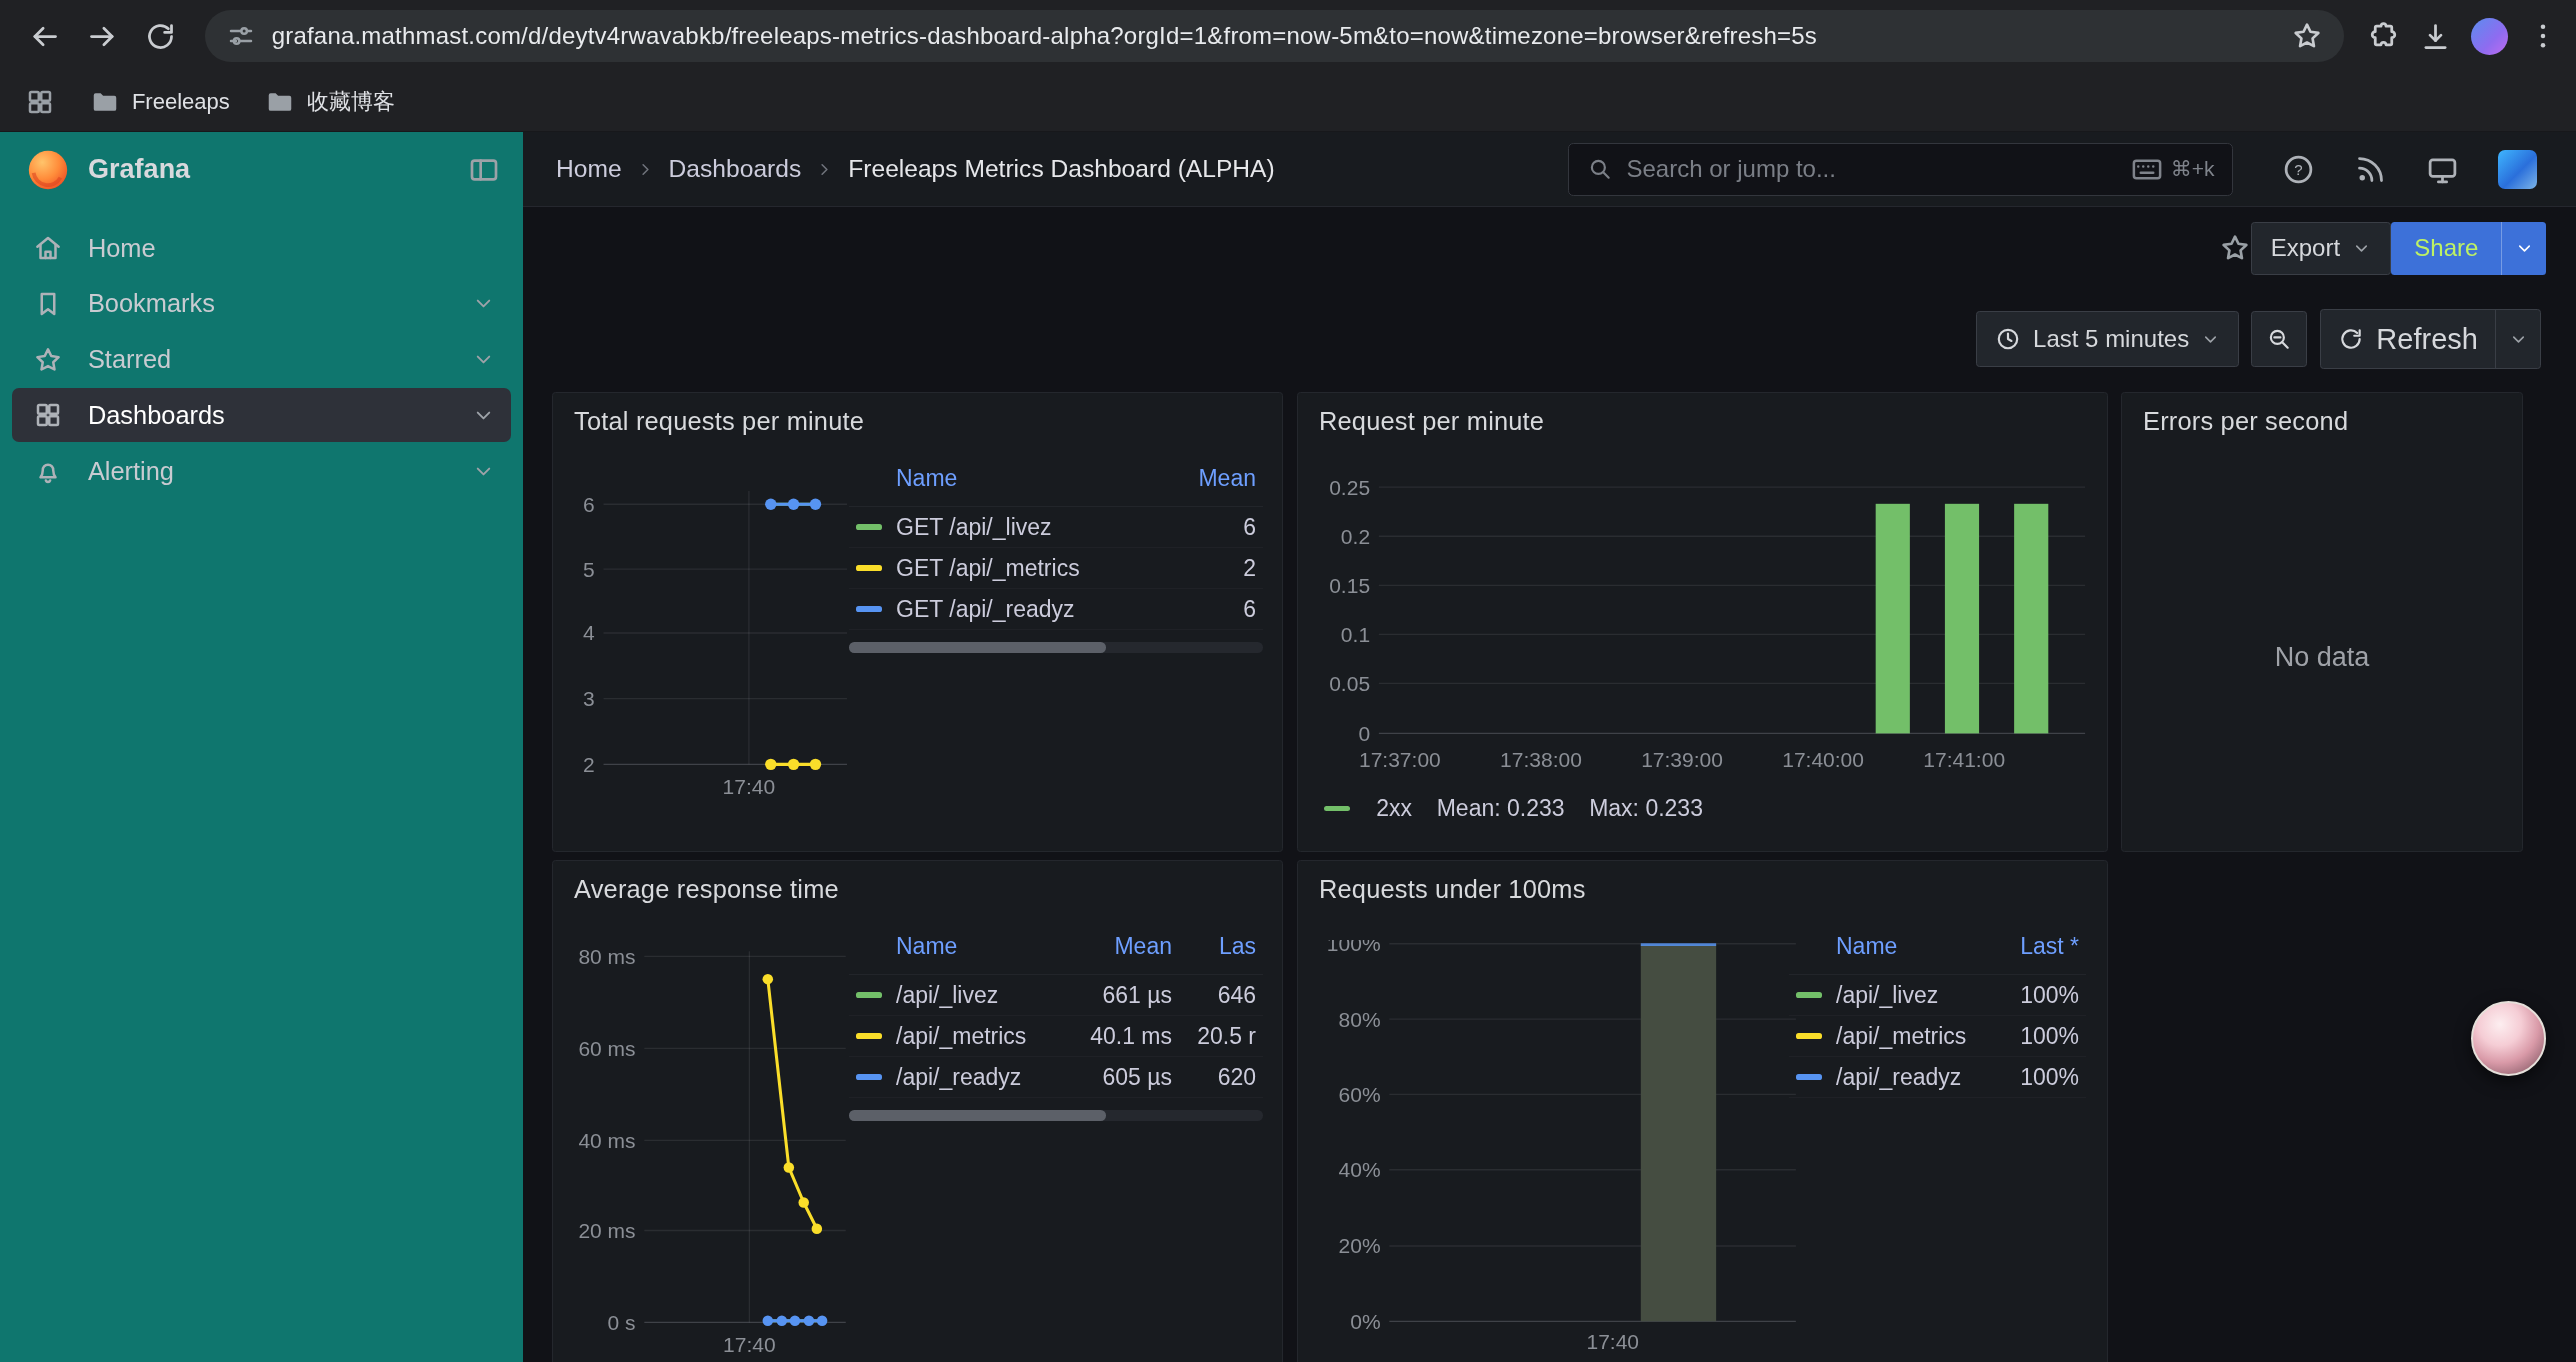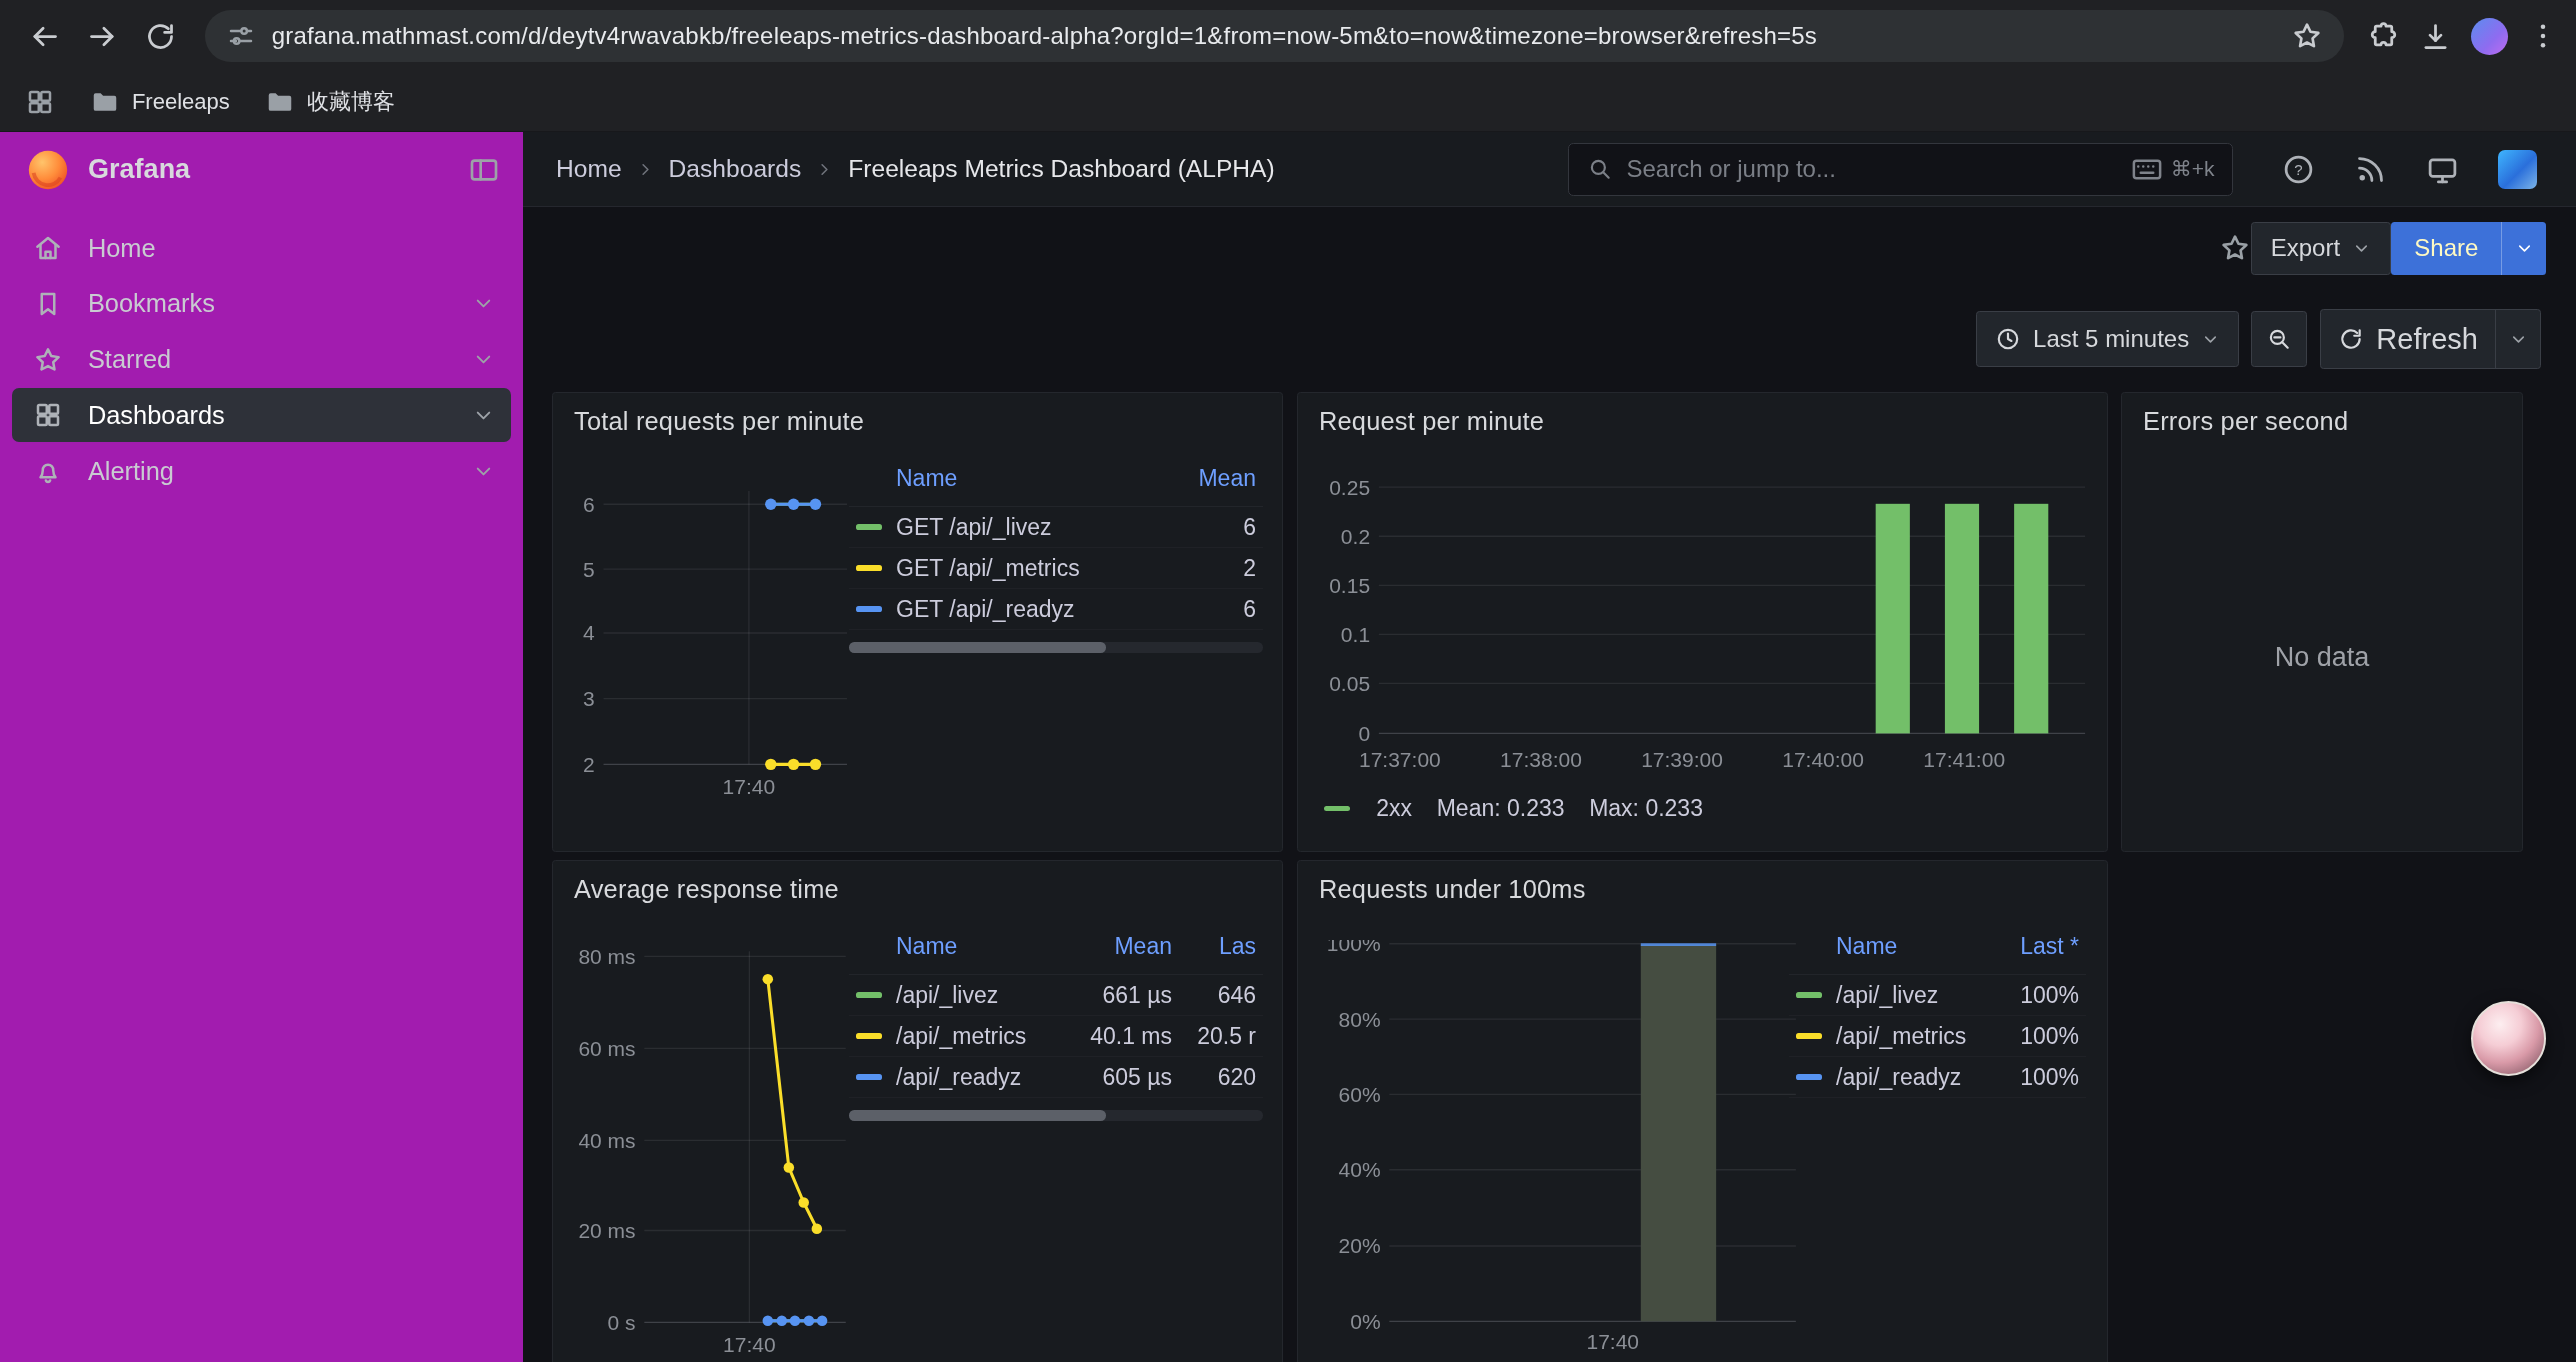--- a/index.html
+++ b/index.html
@@ -20,21 +20,21 @@
   .chrome-right{display:flex;align-items:center;gap:19px;flex:none;padding-left:5.3px}
   .cavatar{width:37px;height:37px;border-radius:50%;background:linear-gradient(135deg,#5b8def,#8e6cf0 60%,#c06cf0);flex:none}
   .bookmarks-bar{position:absolute;top:72px;left:0;right:0;height:60px;background:#202124;display:flex;align-items:center;padding:0 24.6px;gap:35px;border-bottom:0.9px solid #17181b}
   .bm-item{display:flex;align-items:center;gap:12.3px;color:#dfe1e5;font-size:22px}
   .bm-item .fold{color:#9aa0a6}
 
   
   .app{position:absolute;top:132px;left:0;right:0;bottom:0;background:#111217;overflow:hidden}
 
   
-  .sidebar{position:absolute;left:0;top:0;bottom:0;width:523px;background:#a21caf}
+  .sidebar{position:absolute;left:0;top:0;bottom:0;width:523px;background:#0f766e}
   .brand-row{height:75px;display:flex;align-items:center;padding-left:24.6px}
   .brand-name{font-size:27px;font-weight:700;color:#d8d9dd;margin-left:17.5px}
   .dock-btn{margin-left:auto;margin-right:23px;color:#9da2a8}
   .nav{padding-top:14px;display:flex;flex-direction:column;gap:1.8px}
   .nav-item{height:54px;margin:0 12.3px;padding:0 16px 0 21px;border-radius:7px;display:flex;align-items:center;gap:24.6px;color:#c9cbd1;font-size:25.4px}
   .nav-item.active{background:#2e3139}
   .nav-item.active .nav-label{color:#fff;font-weight:500}
   .nav-item .chev{margin-left:auto;color:#9da2a8}
   .nav-ic{color:#aeb2b8;flex:none}
 
@@ -50,21 +50,21 @@
   .kbd-hint{display:flex;align-items:center;gap:8.8px;color:#7f838b;font-size:21px;flex:none}
   .hd-icons{display:flex;align-items:center;gap:39px;color:#aeb2b8}
   .hd-avatar{width:39px;height:39px;border-radius:7px;background:linear-gradient(135deg,#3fb6ff,#2a6fdb 55%,#7db5e8);flex:none}
 
   
   .gf-actions{position:absolute;top:88px;right:30px;height:56px;display:flex;align-items:center;}
   .icon-btn{color:#9aa0a6;display:flex;align-items:center;justify-content:center}
   .btn{height:53px;display:inline-flex;align-items:center;gap:12.3px;padding:0 19px;border-radius:3.5px;font-size:24px;color:#d6d8dc;background:#22262c;border:0.9px solid #3a3e46}
   .btn .chev{color:#9da2a8}
   .split{display:inline-flex;height:53px}
-  .split .main{background:#3d71d9;color:#fef9c3;border-radius:3.5px 0 0 3.5px;display:inline-flex;align-items:center;padding:0 23px;font-size:24px;font-weight:500}
+  .split .main{background:#3d71d9;color:#bef264;border-radius:3.5px 0 0 3.5px;display:inline-flex;align-items:center;padding:0 23px;font-size:24px;font-weight:500}
   .split .caretpart{background:#3d71d9;color:#fff;border-radius:0 3.5px 3.5px 0;border-left:0.9px solid rgba(255,255,255,.3);display:inline-flex;align-items:center;padding:0 12.3px}
   .time-row{position:absolute;top:177px;right:35px;display:flex;align-items:center;gap:12.3px}
   .tbtn{height:56px;background:#22262c;border:0.9px solid #3a3e46;border-radius:3.5px;display:inline-flex;align-items:center;gap:12.3px;padding:0 17.5px;font-size:24px;color:#d6d8dc}
   .tbtn.square{width:56px;justify-content:center;padding:0}
   .tsplit{display:inline-flex;height:60px;border:0.9px solid #3a3e46;border-radius:3.5px;background:#22262c;color:#d6d8dc;font-size:29px}
   .tsplit .main{display:inline-flex;align-items:center;gap:12.3px;padding:0 17.5px}
   .tsplit .caretpart{display:inline-flex;align-items:center;padding:0 12.3px;border-left:0.9px solid #3a3e46;color:#9da2a8}
 
   
   .panel{position:absolute;background:#181b1f;border:0.9px solid #24272d;border-radius:3.5px;overflow:hidden}

